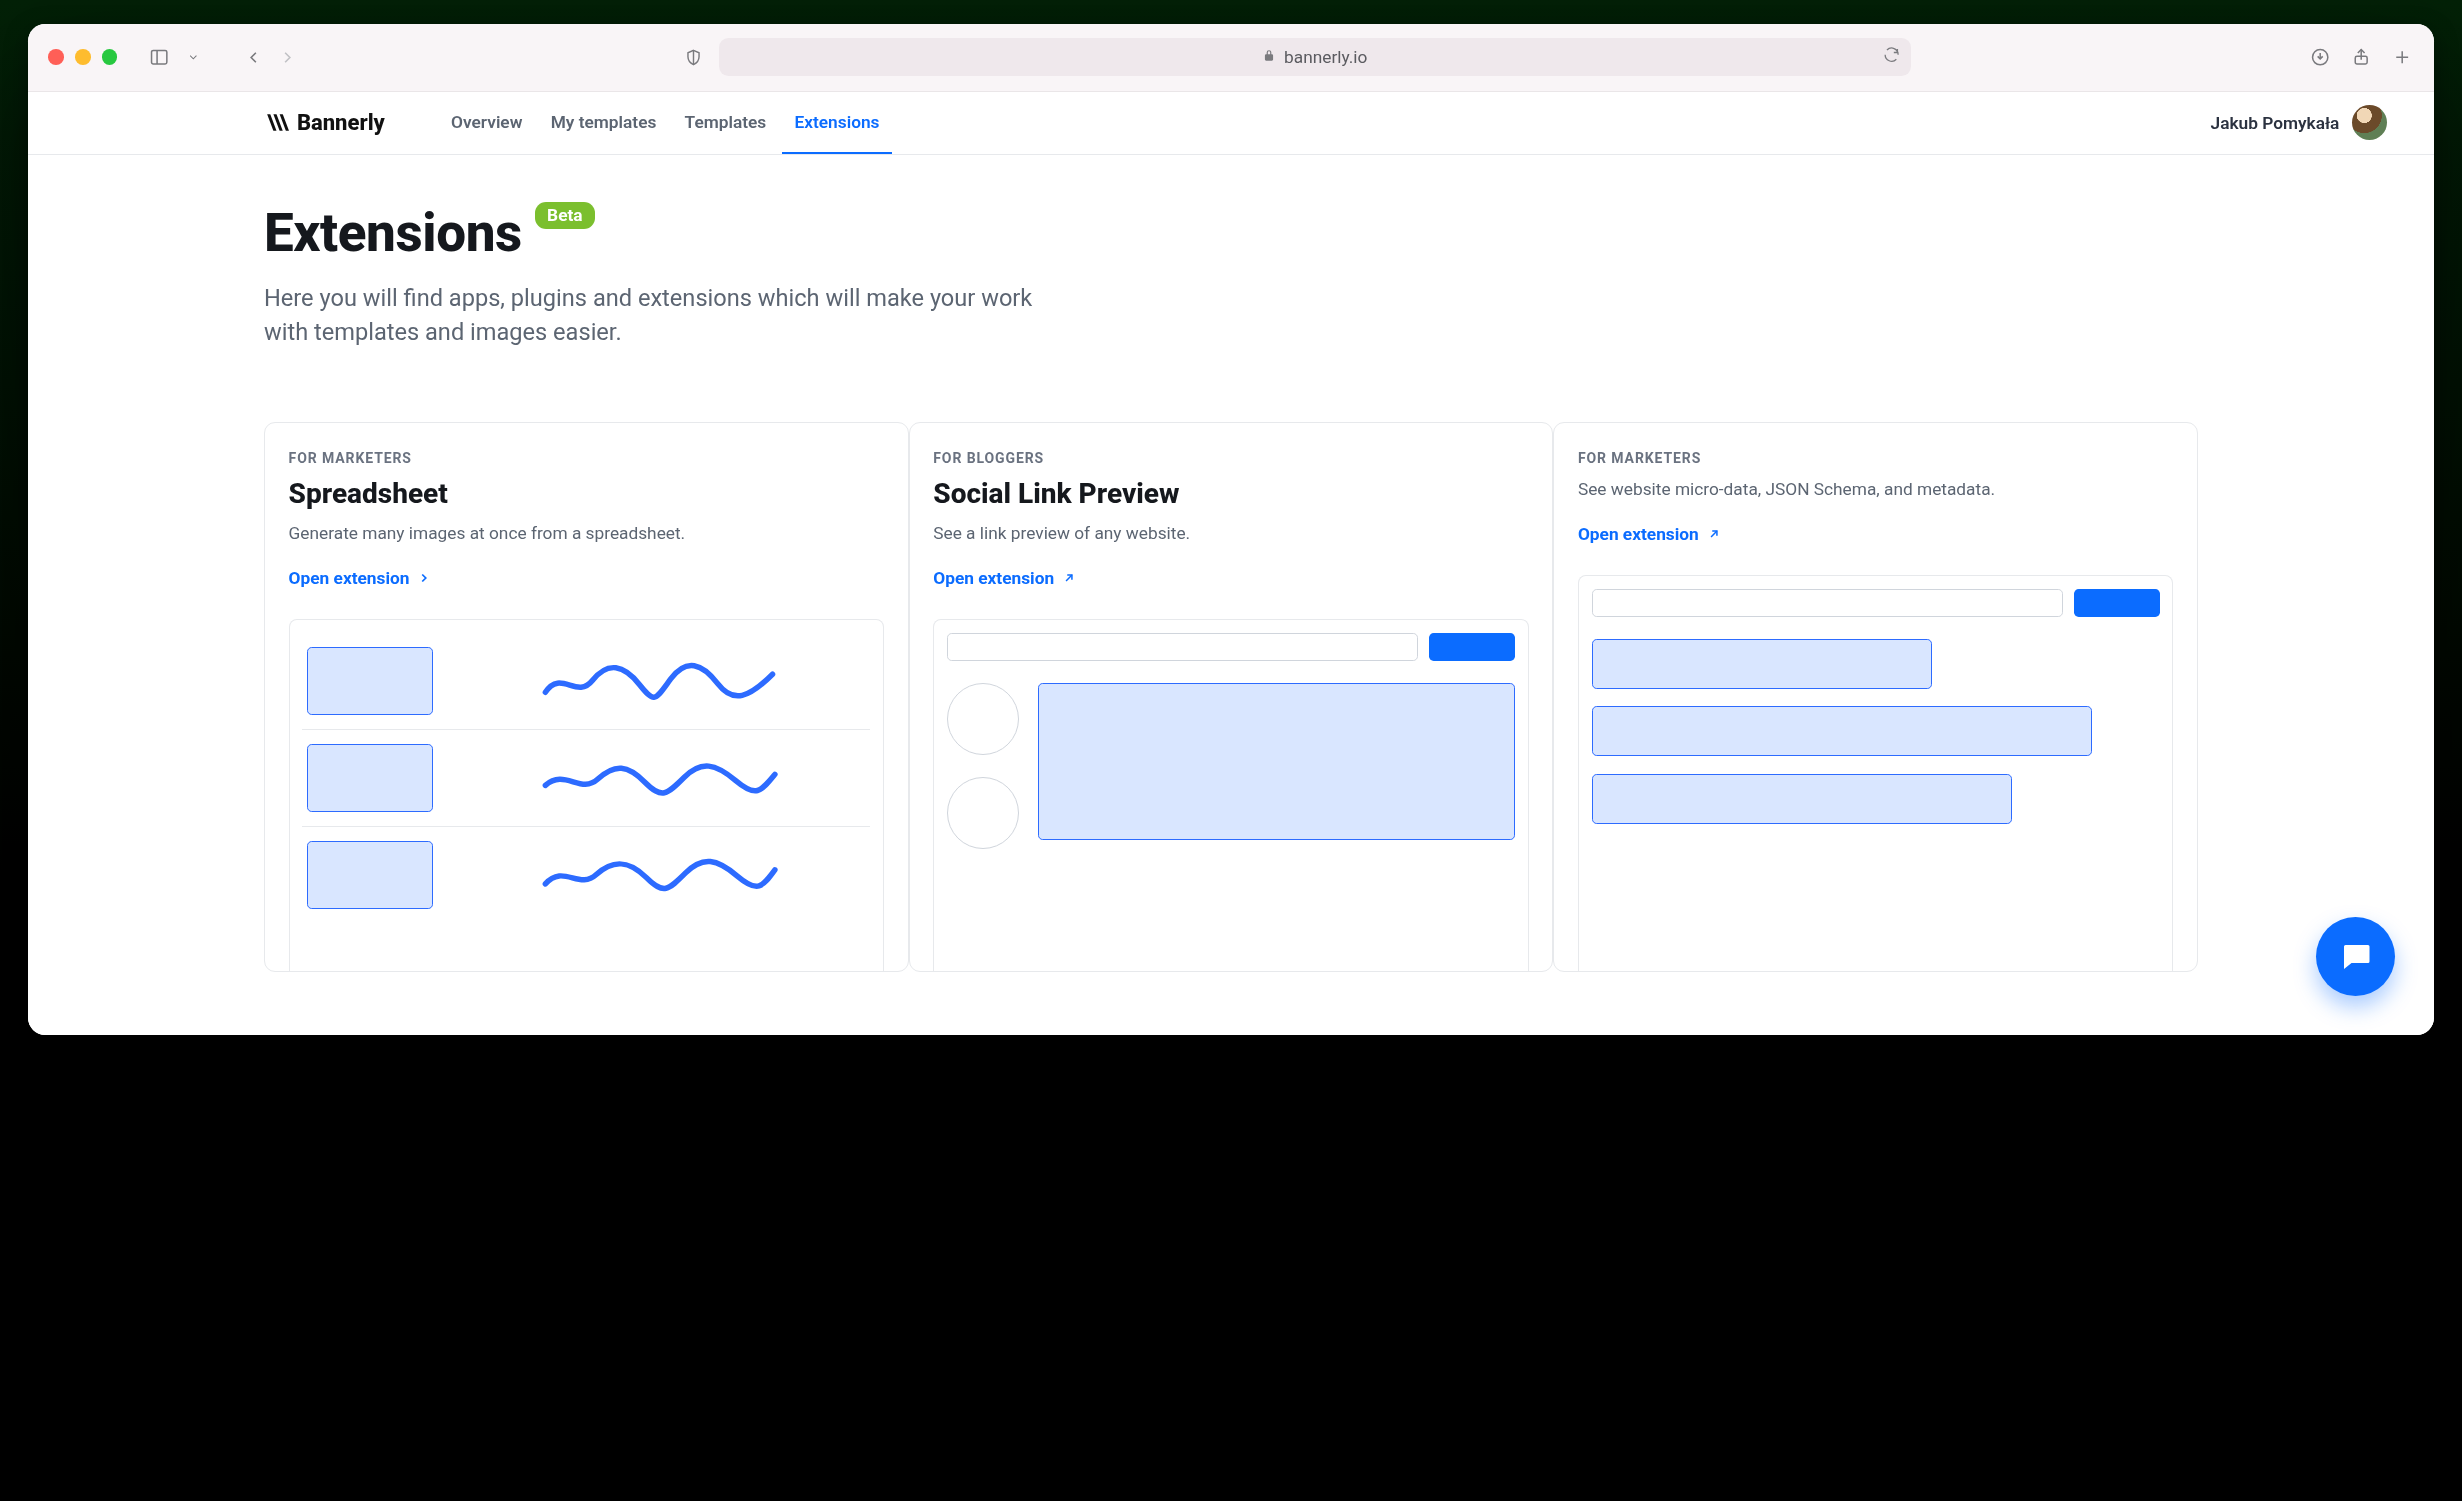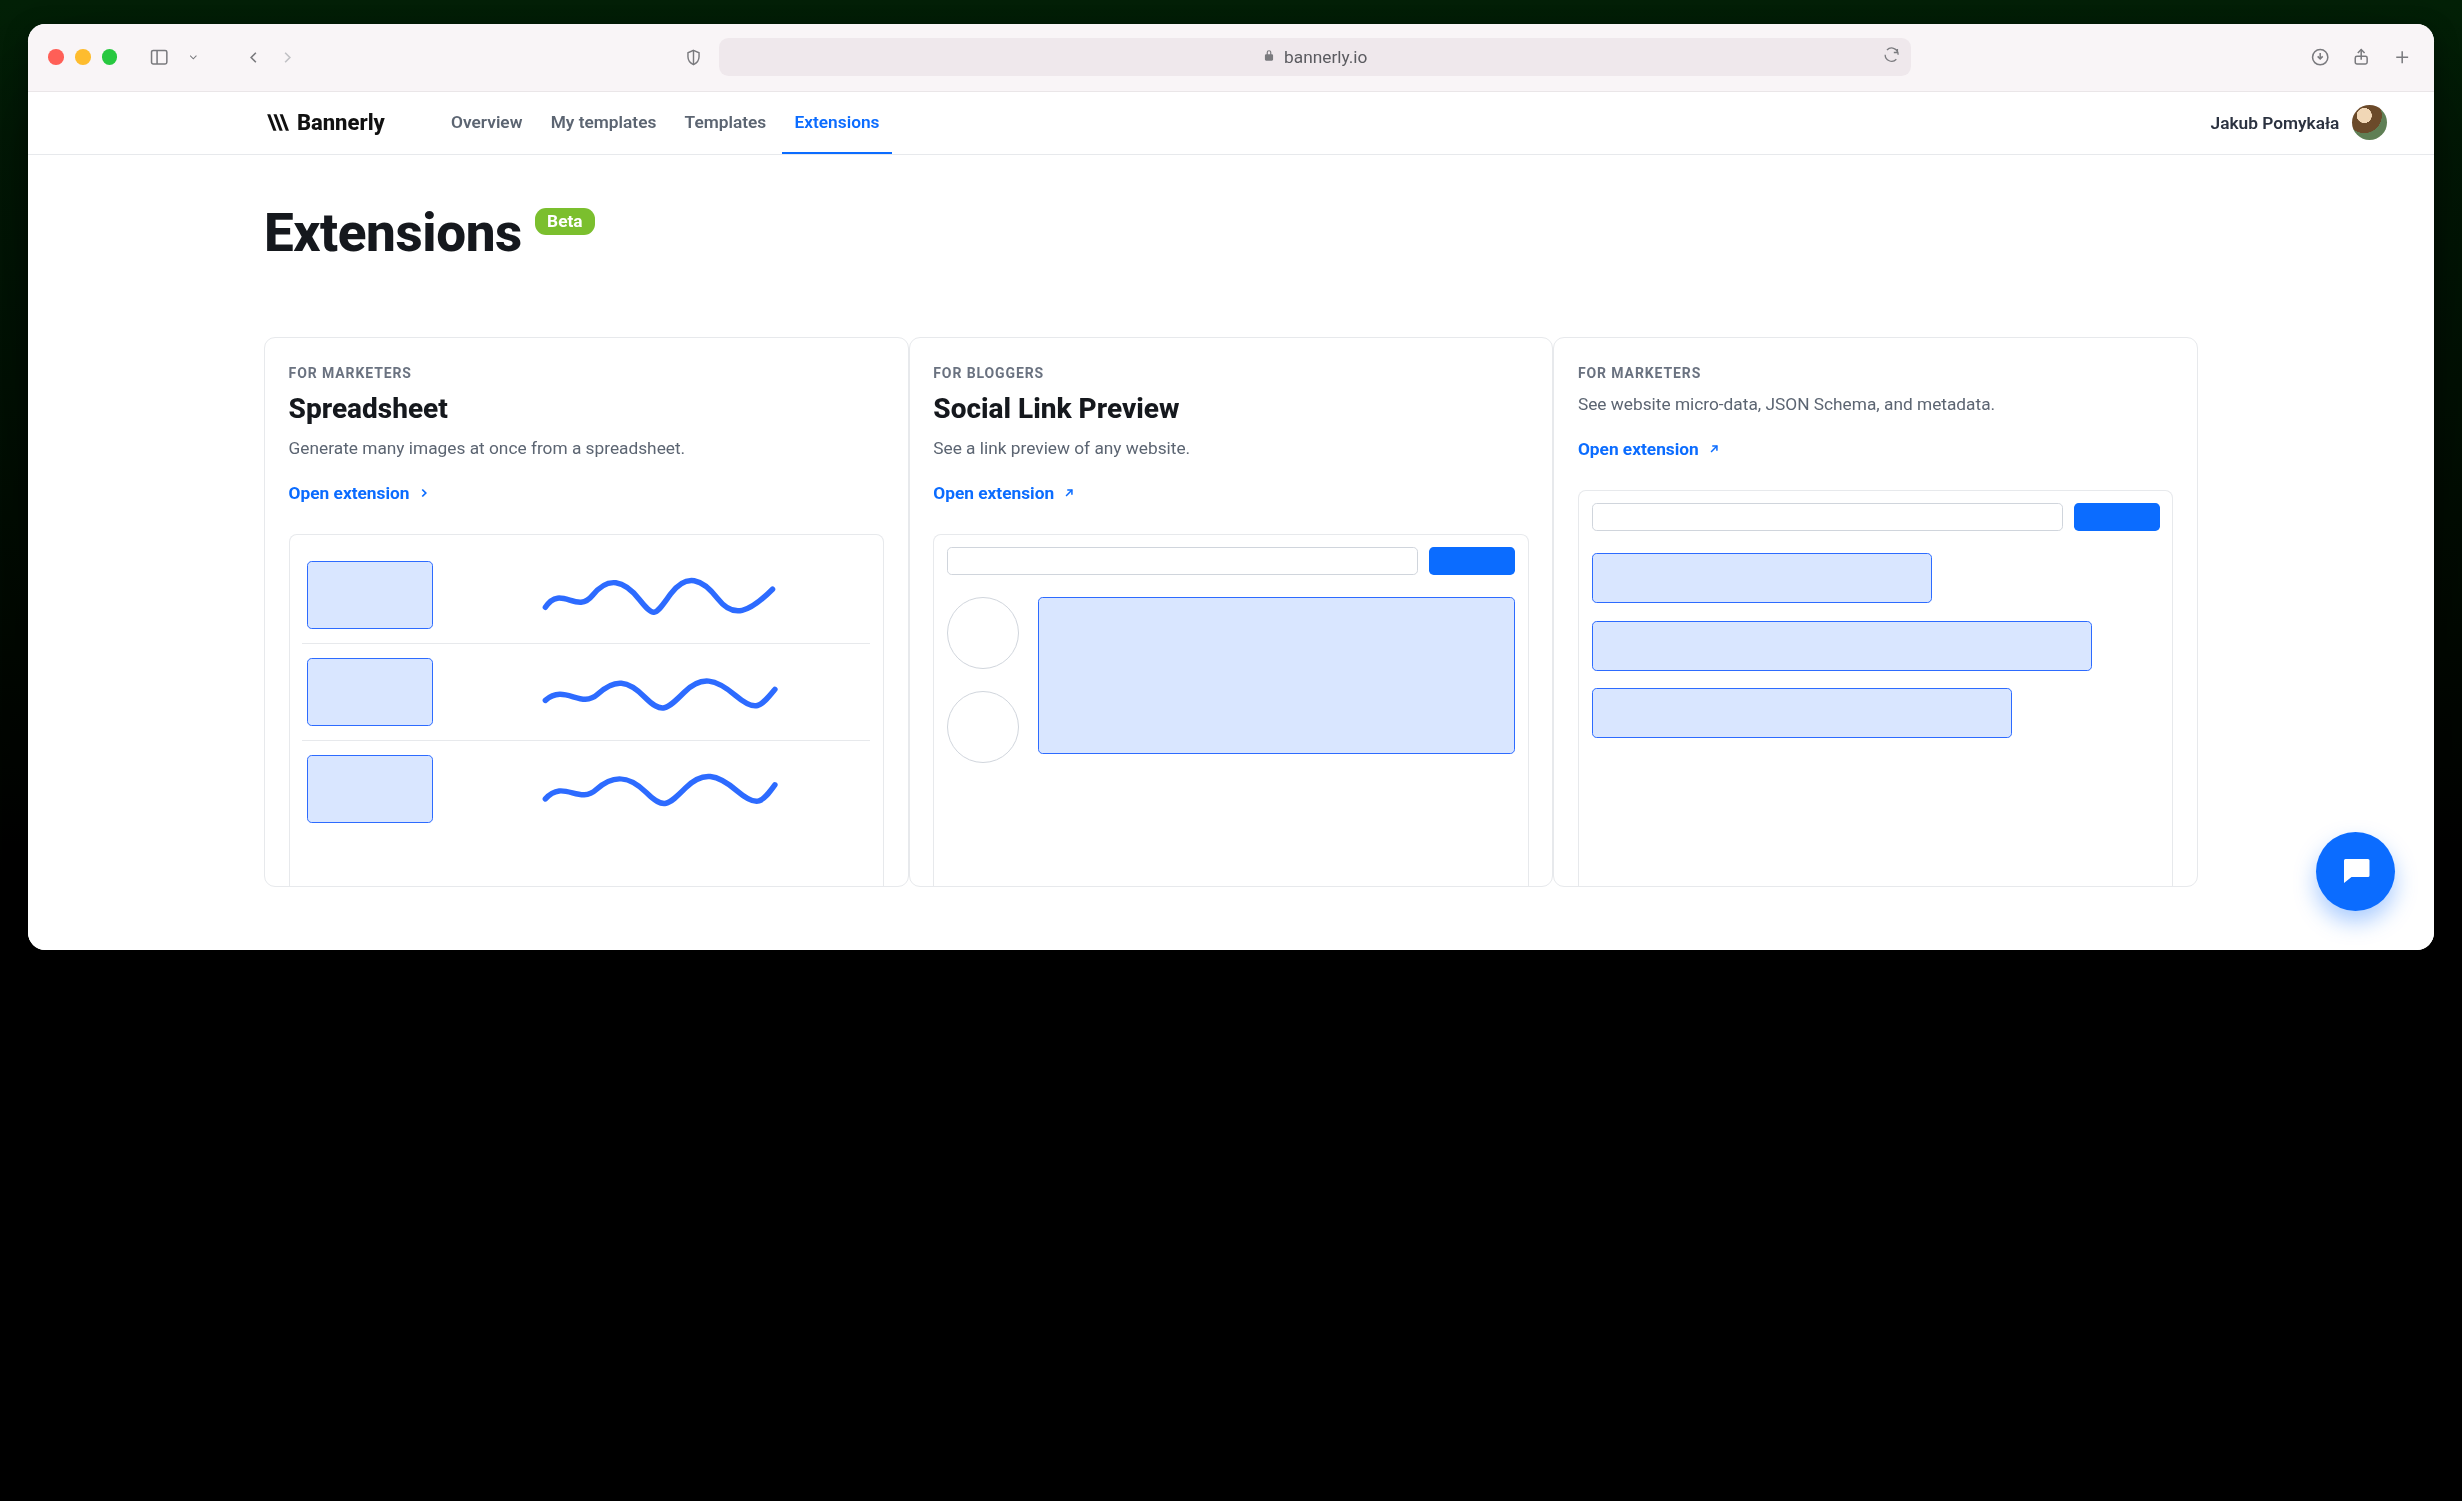--- a/index.html
+++ b/index.html
@@ -95,21 +95,21 @@
   .content {
     padding: 47px 236px 63px 236px;
     background:#fff;
     position:relative;
   }
   .page-title-row { display:flex; align-items:flex-start; gap:12.6px; }
   h1.page-title { font-size:53px; font-weight:800; color:#15181d; letter-spacing:-0.4px;}
   .badge {
     background:#7bbf2e; color:#fff; font-weight:700;
     padding:3.9px 12.6px; border-radius:11px; font-size:17.3px;
-    position:relative; top:6px;
+    position:relative; top:0;
   }
   .subtitle {
     margin-top:17.3px; max-width:802px;
     font-size:23.6px; color:#5c6572; line-height:1.45;
   }
 
   .cards {
     margin-top:73px;
     display:grid;
     grid-template-columns: repeat(3, minmax(0,1fr));
@@ -308,20 +308,21 @@
         <span>Jakub Pomykała</span>
         <div class="avatar"></div>
       </div>
     </div>
 
     <div class="content">
       <div class="page-title-row">
         <h1 class="page-title">Extensions</h1>
         <span class="badge">Beta</span>
       </div>
+      <p class="subtitle">Here you will find apps, plugins and extensions which will make your work with templates and images easier.</p>
 
       <div class="cards">
 
         <div class="card">
           <div class="eyebrow">FOR MARKETERS</div>
           <h3>Spreadsheet</h3>
           <p class="desc">Generate many images at once from a spreadsheet.</p>
           <a class="open-link">
             <span>Open extension</span>
             <svg viewBox="0 0 24 24" fill="none" stroke="currentColor" stroke-width="3">

